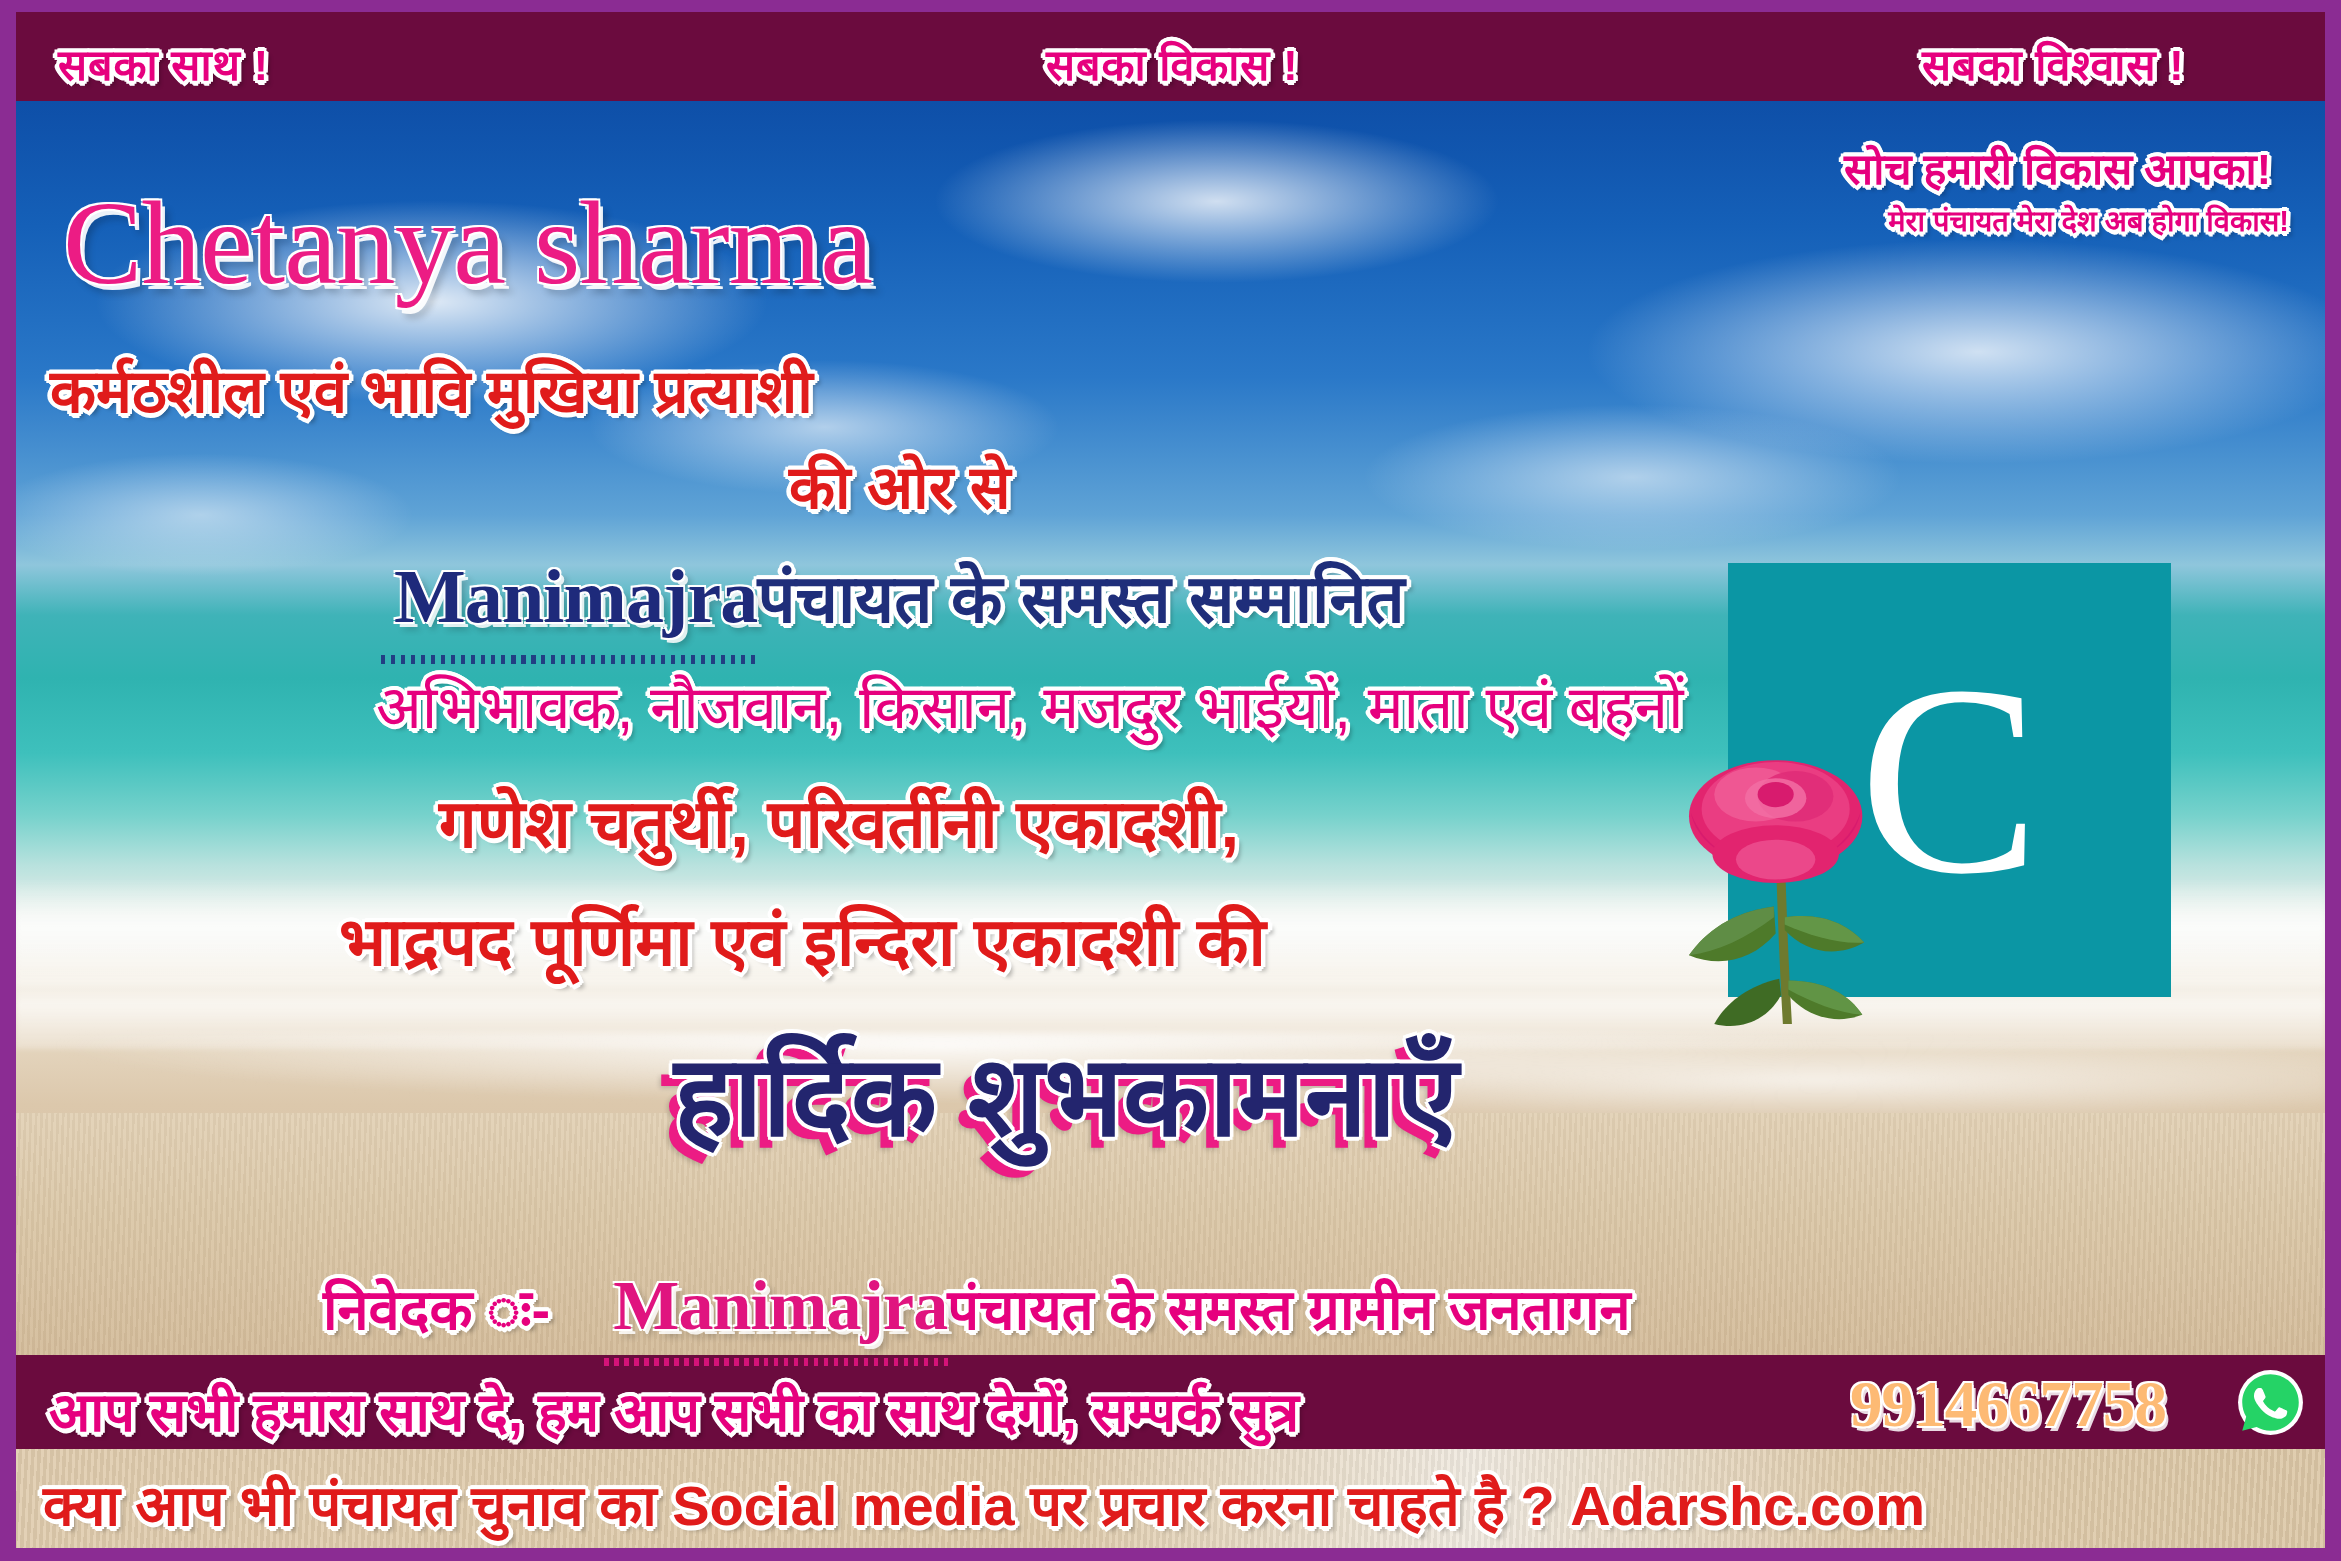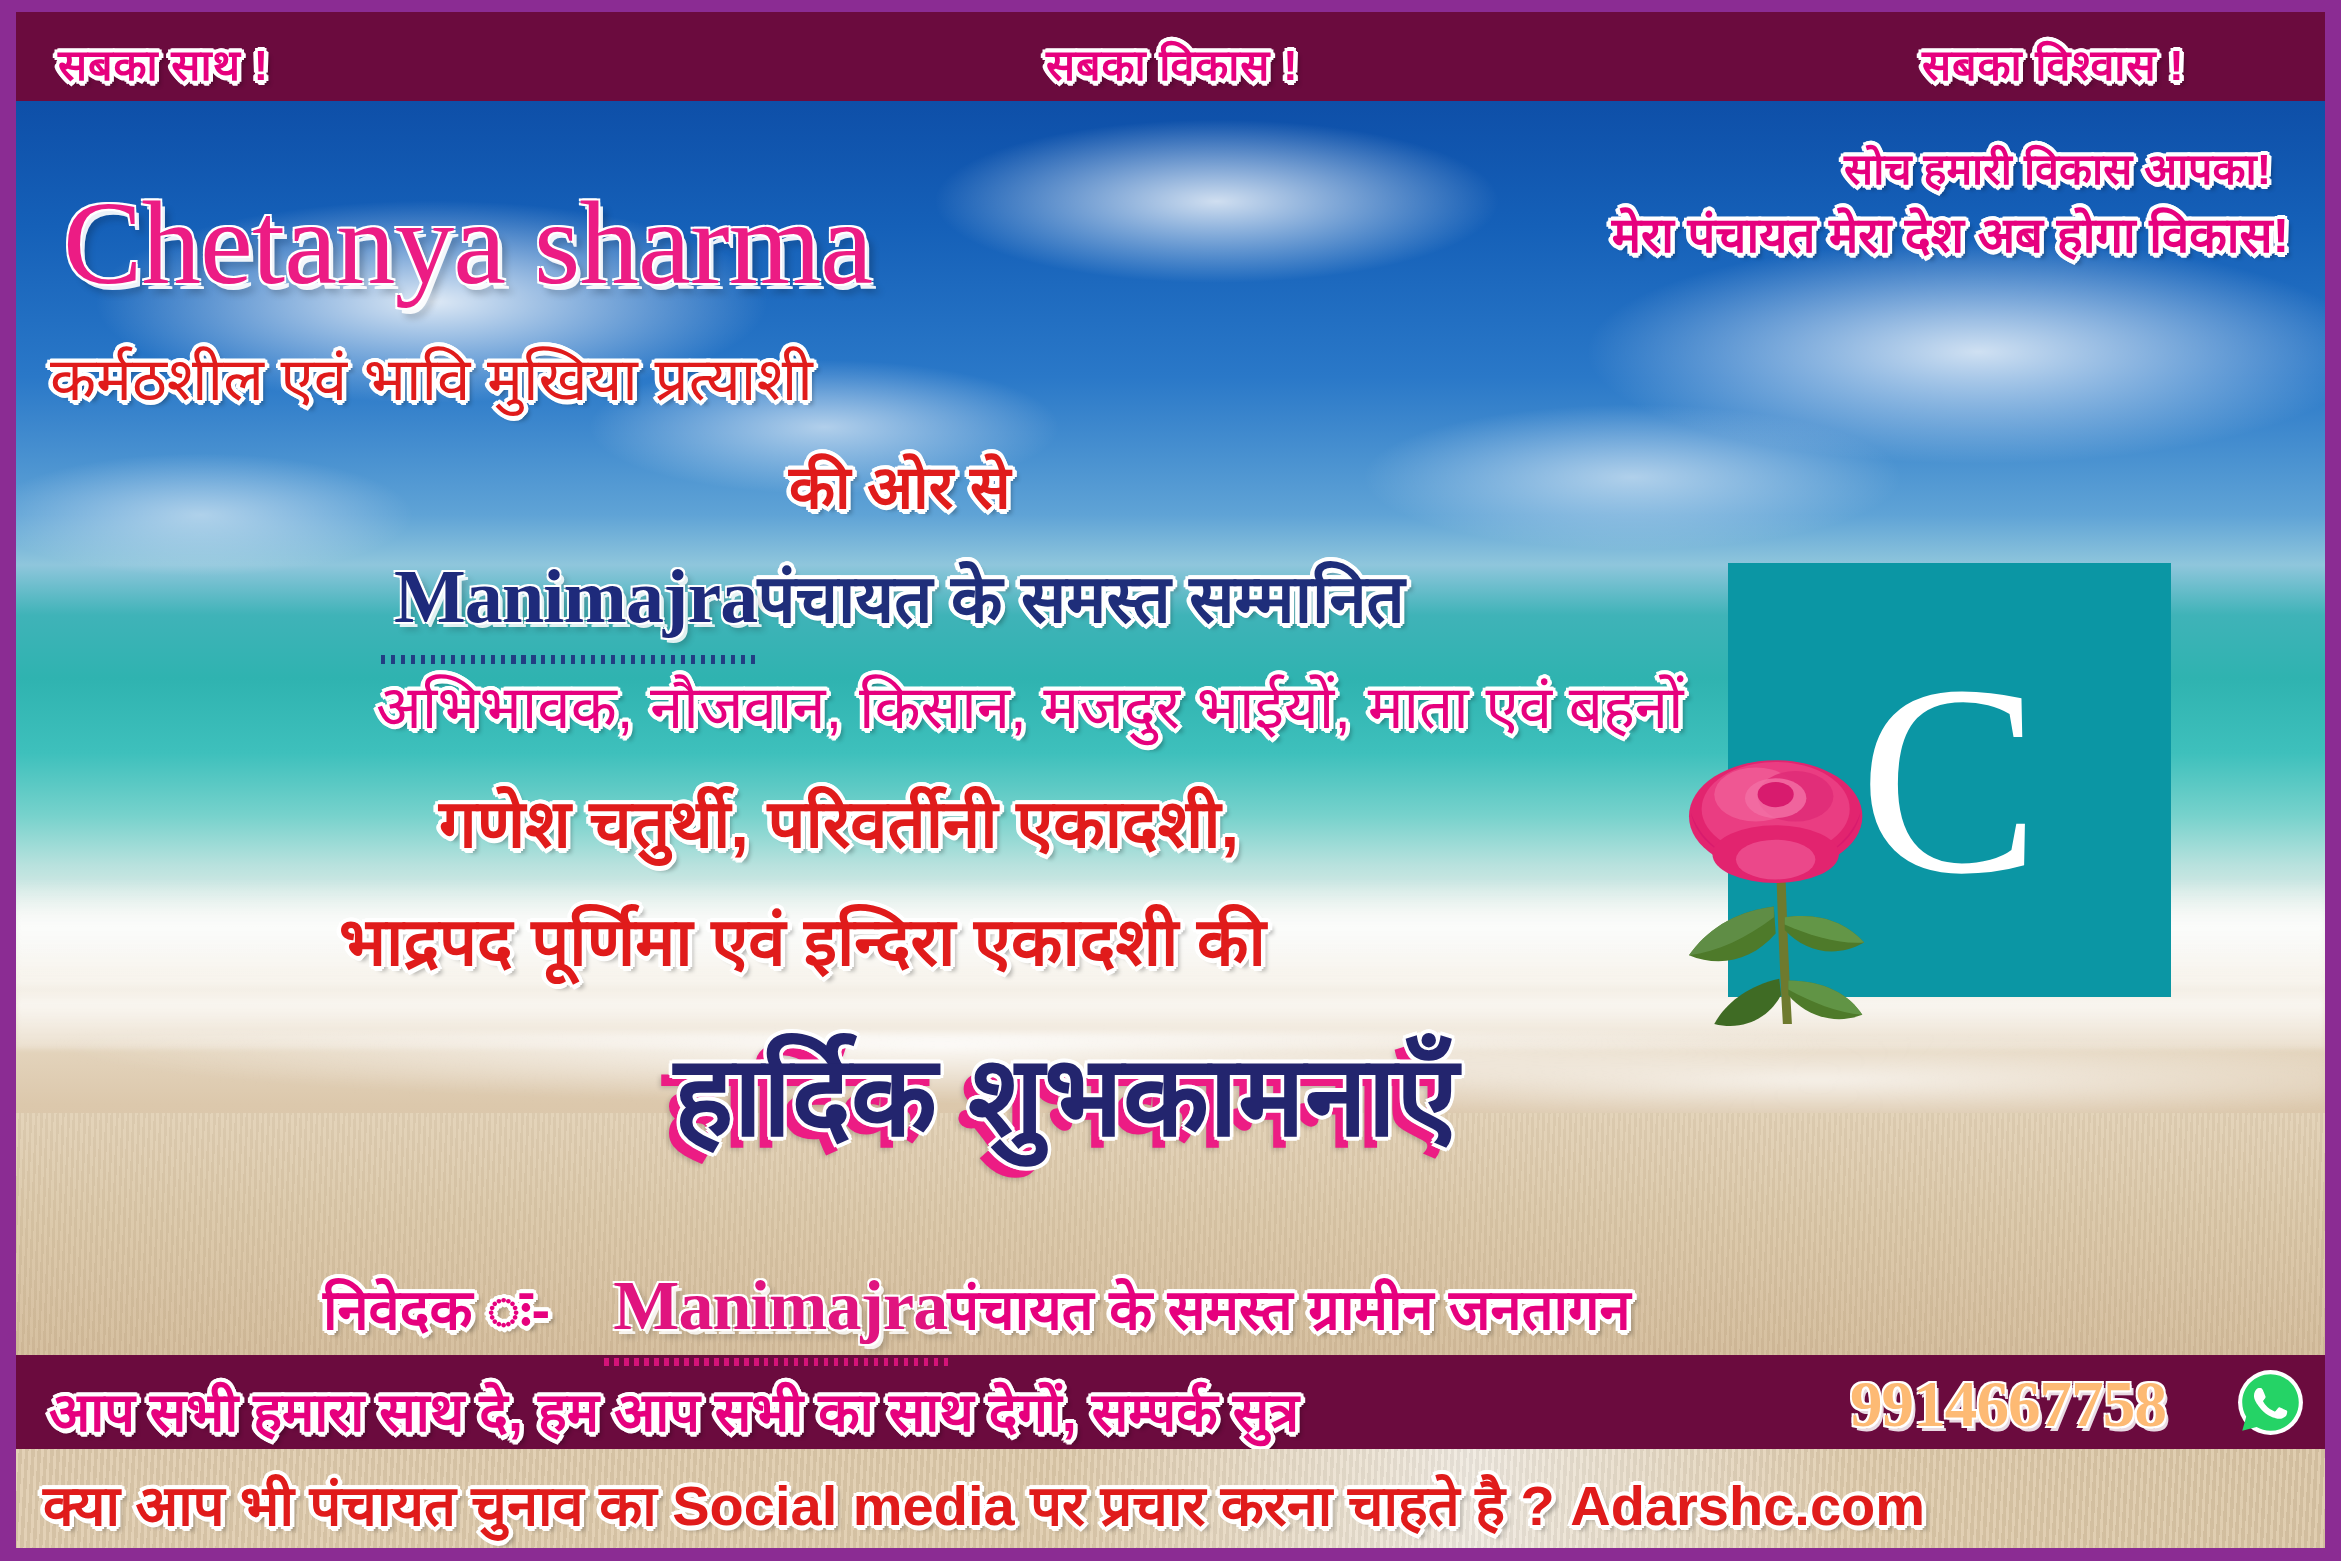--- a/index.html
+++ b/index.html
@@ -120,23 +120,23 @@
     font-family:"Liberation Serif",serif;
     color:#EC1C84;
     text-shadow:
       -1.8px -1.8px 0 #fff,1.8px -1.8px 0 #fff,-1.8px 1.8px 0 #fff,1.8px 1.8px 0 #fff,
       4.5px 6.3px 0 rgba(255,255,255,.92),
       8.1px 10px 7.2px rgba(0,0,0,.22);
     letter-spacing:-0.9px;
   }
 
   #tag1{right:54px;top:126px;font-size:43px;font-weight:bold;margin-left:36px;}
-  #tag2{right:36px;top:188px;font-size:49px;font-weight:bold;}
-
-  #line-karm{left:34px;top:324px;font-size:60px;font-weight:normal;}
+  #tag2{right:36px;top:188px;font-size:29px;font-weight:bold;}
+
+  #line-karm{left:34px;top:336px;font-size:60px;font-weight:bold;}
   #line-kiorse{left:773px;top:432px;font-size:60px;font-weight:bold;}
 
   #line-pan-row{left:378px;top:538px;font-size:67px;font-weight:bold;display:flex;align-items:baseline;}
   #pan-name{
     font-family:"Liberation Serif",serif;font-size:76px;font-weight:bold;color:#1E2A7B;
     text-shadow:-1.8px -1.8px 0 #fff,1.8px -1.8px 0 #fff,-1.8px 1.8px 0 #fff,1.8px 1.8px 0 #fff,
                 4.5px 5.4px 0 rgba(255,255,255,.85),7.2px 8.1px 6.3px rgba(0,0,0,.2);
     position:relative;letter-spacing:-0.9px;
   }
   #pan-name:after{

